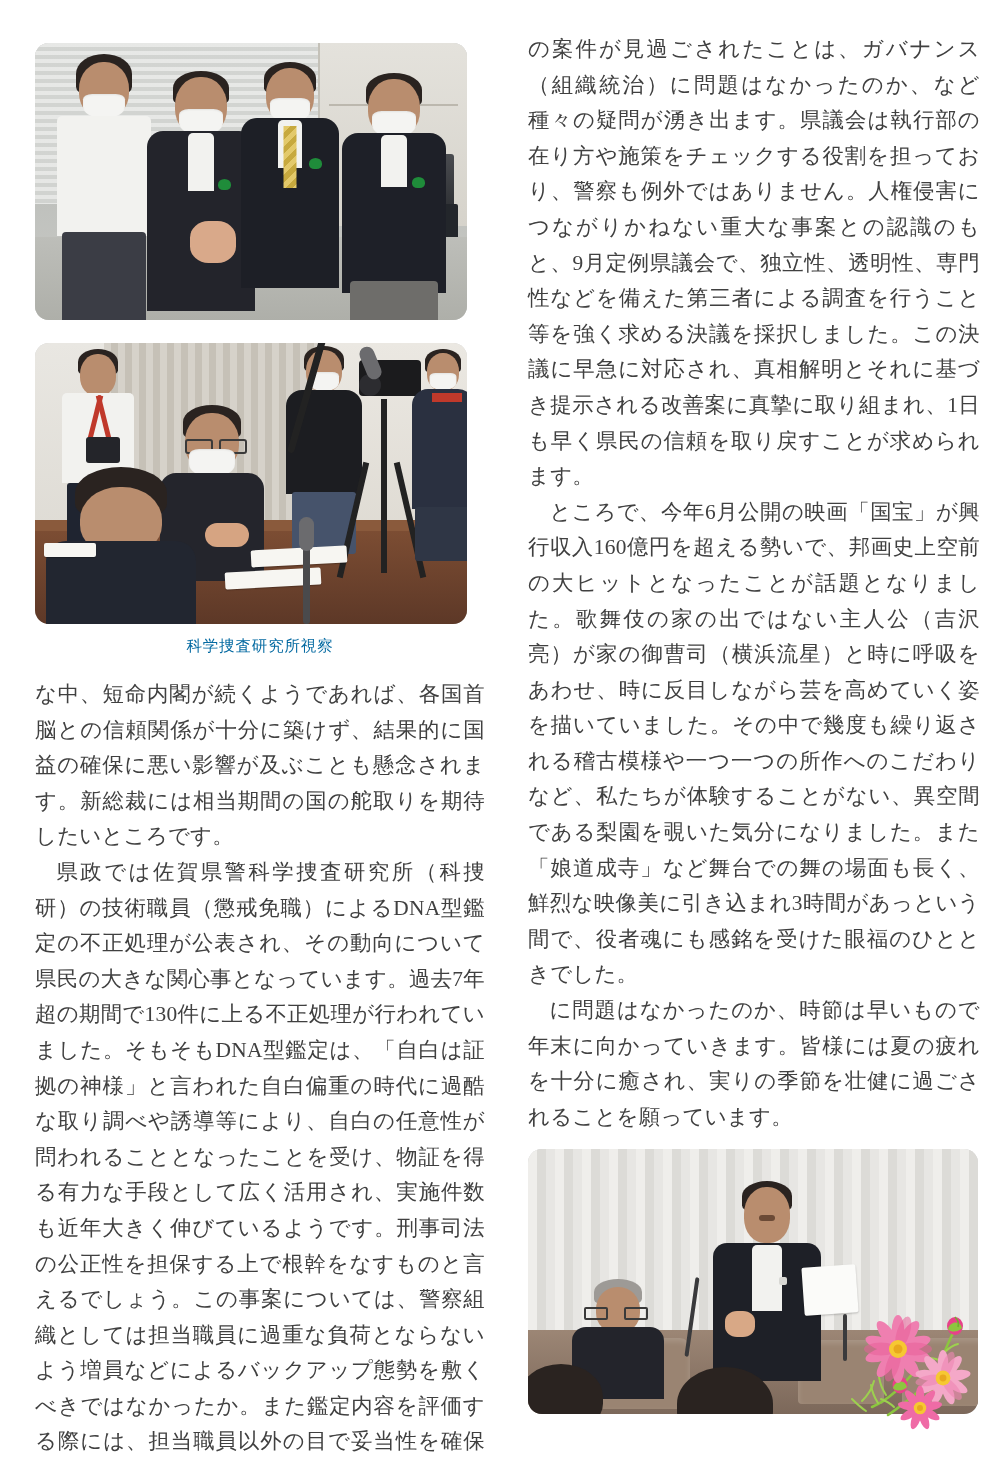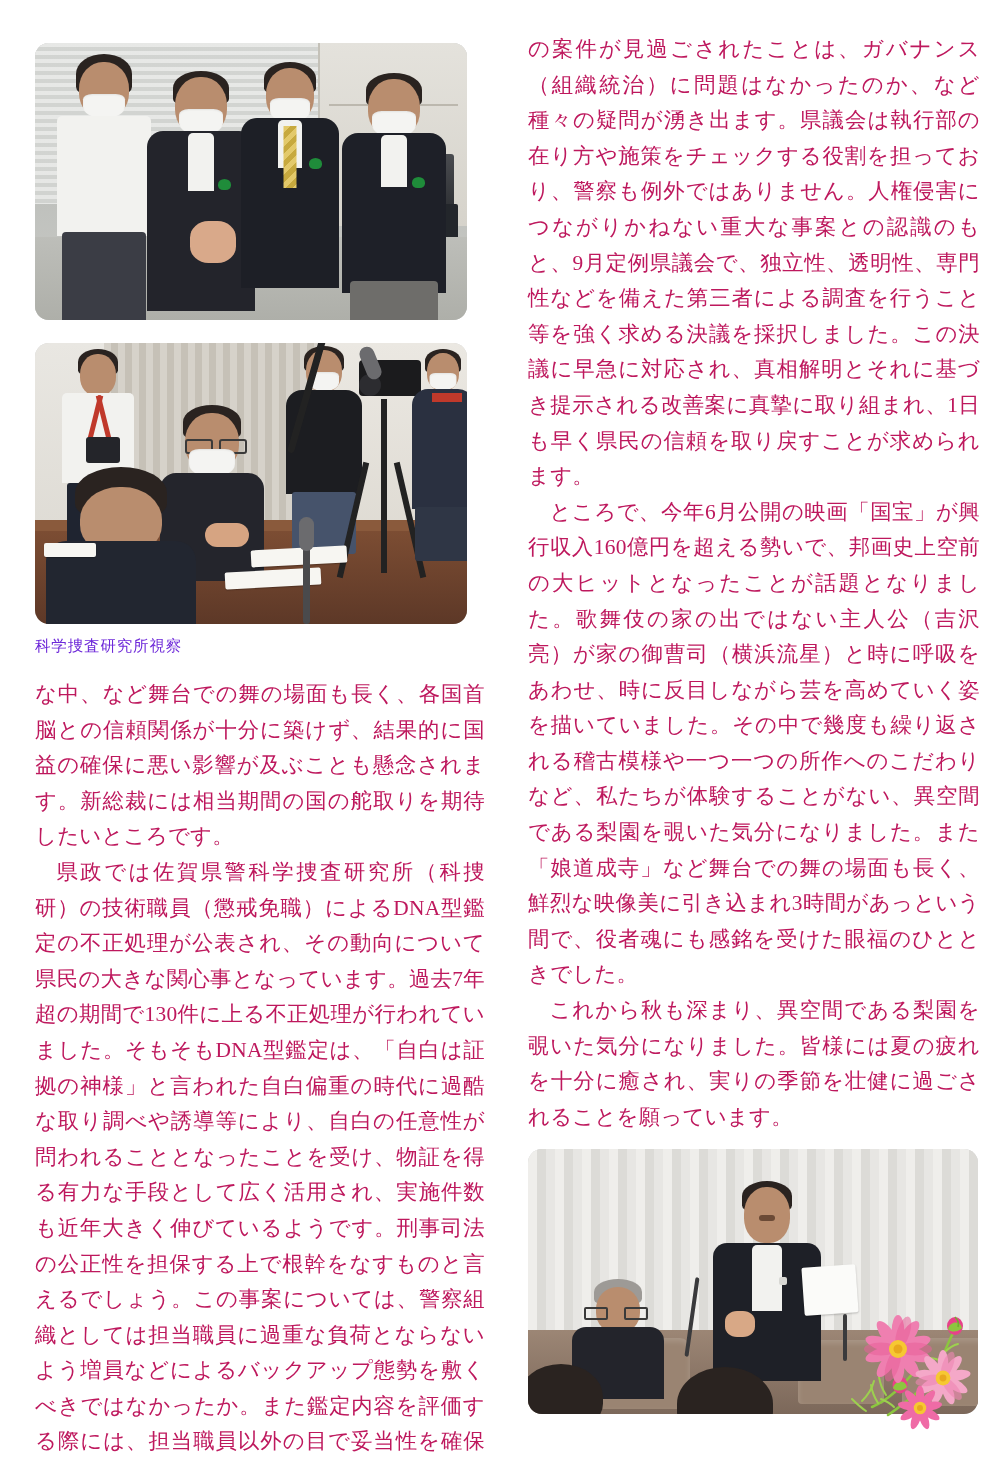--- a/index.html
+++ b/index.html
@@ -39,31 +39,32 @@
     border-radius: 14px;
     overflow: hidden;
     background: #cfcfcf;
   }
   .photo .scene { position: absolute; inset: 0; }
 
   .caption {
     font-family: "DejaVu Sans", "Liberation Sans", sans-serif;
     font-size: 15.5px;
     letter-spacing: .055em;
-    color: #6d28d9;
+    color: #0369a1;
+    text-align: center;
     font-weight: 400;
   }
 
   
   .para {
     font-family: "Liberation Serif", "DejaVu Serif", serif;
     font-size: 21.4px;
     line-height: 35.6px;
     letter-spacing: .012em;
-    color: #be185d;
+    color: #404040;
     text-align: justify;
     text-justify: inter-character;
     margin: 0;
     -moz-text-align-last: left;
     text-align-last: left;
   }
   .para.indent { text-indent: 1em; }
 
   
   #photo-lab { width: 432px; height: 277px; }
@@ -343,32 +344,32 @@
         <div class="doc" style="left:44%;bottom:13%;width:96px;height:17px;transform:rotate(-3deg);"></div>
         <div class="doc" style="left:2%;bottom:24%;width:52px;height:14px;"></div>
 
         <div class="mic-stand" style="left:62%;bottom:0;height:30%;"></div>
         <div class="mic-head" style="left:61%;bottom:26%;"></div>
       </div>
     </div>
 
     <div class="caption" style="margin-top:12px;">科学捜査研究所視察</div>
 
-    <p class="para" style="margin-top:20px;">な中、など舞台での舞の場面も長く、各国首脳との信頼関係が十分に築けず、結果的に国益の確保に悪い影響が及ぶことも懸念されます。新総裁には相当期間の国の舵取りを期待したいところです。</p>
+    <p class="para" style="margin-top:20px;">な中、短命内閣が続くようであれば、各国首脳との信頼関係が十分に築けず、結果的に国益の確保に悪い影響が及ぶことも懸念されます。新総裁には相当期間の国の舵取りを期待したいところです。</p>
 
     <p class="para indent" style="margin-top:0;">県政では佐賀県警科学捜査研究所（科捜研）の技術職員（懲戒免職）によるDNA型鑑定の不正処理が公表され、その動向について県民の大きな関心事となっています。過去7年超の期間で130件に上る不正処理が行われていました。そもそもDNA型鑑定は、「自白は証拠の神様」と言われた自白偏重の時代に過酷な取り調べや誘導等により、自白の任意性が問われることとなったことを受け、物証を得る有力な手段として広く活用され、実施件数も近年大きく伸びているようです。刑事司法の公正性を担保する上で根幹をなすものと言えるでしょう。この事案については、警察組織としては担当職員に過重な負荷とならないよう増員などによるバックアップ態勢を敷くべきではなかったか。また鑑定内容を評価する際には、担当職員以外の目で妥当性を確保すべきではなかったか、7年超にわたりこ</p>
   </div>
 
   <div class="col col-right">
 
     <p class="para" style="margin-top:32px;">の案件が見過ごされたことは、ガバナンス（組織統治）に問題はなかったのか、など種々の疑問が湧き出ます。県議会は執行部の在り方や施策をチェックする役割を担っており、警察も例外ではありません。人権侵害につながりかねない重大な事案との認識のもと、9月定例県議会で、独立性、透明性、専門性などを備えた第三者による調査を行うこと等を強く求める決議を採択しました。この決議に早急に対応され、真相解明とそれに基づき提示される改善案に真摯に取り組まれ、1日も早く県民の信頼を取り戻すことが求められます。</p>
 
     <p class="para indent">ところで、今年6月公開の映画「国宝」が興行収入160億円を超える勢いで、邦画史上空前の大ヒットとなったことが話題となりました。歌舞伎の家の出ではない主人公（吉沢亮）が家の御曹司（横浜流星）と時に呼吸をあわせ、時に反目しながら芸を高めていく姿を描いていました。その中で幾度も繰り返される稽古模様や一つ一つの所作へのこだわりなど、私たちが体験することがない、異空間である梨園を覗いた気分になりました。また「娘道成寺」など舞台での舞の場面も長く、鮮烈な映像美に引き込まれ3時間があっという間で、役者魂にも感銘を受けた眼福のひとときでした。</p>
 
-    <p class="para indent">これから秋も深まり、異空間である梨園を覗いた気分になりました。皆様には夏の疲れを十分に癒され、実りの季節を壮健に過ごされることを願っています。</p>
+    <p class="para indent">に問題はなかったのか、時節は早いもので年末に向かっていきます。皆様には夏の疲れを十分に癒され、実りの季節を壮健に過ごされることを願っています。</p>
 
     <div class="photo" id="photo-committee" style="margin-top:14px;">
       <div class="scene">
         <div class="curtain3"></div>
         <div class="seatrow"></div>
 
         <div class="seat" style="left:14%;bottom:2%;width:22%;height:27%;"></div>
         <div class="seat" style="left:60%;bottom:4%;width:19%;height:24%;"></div>
         <div class="seat" style="left:83%;bottom:3%;width:19%;height:26%;"></div>
 

